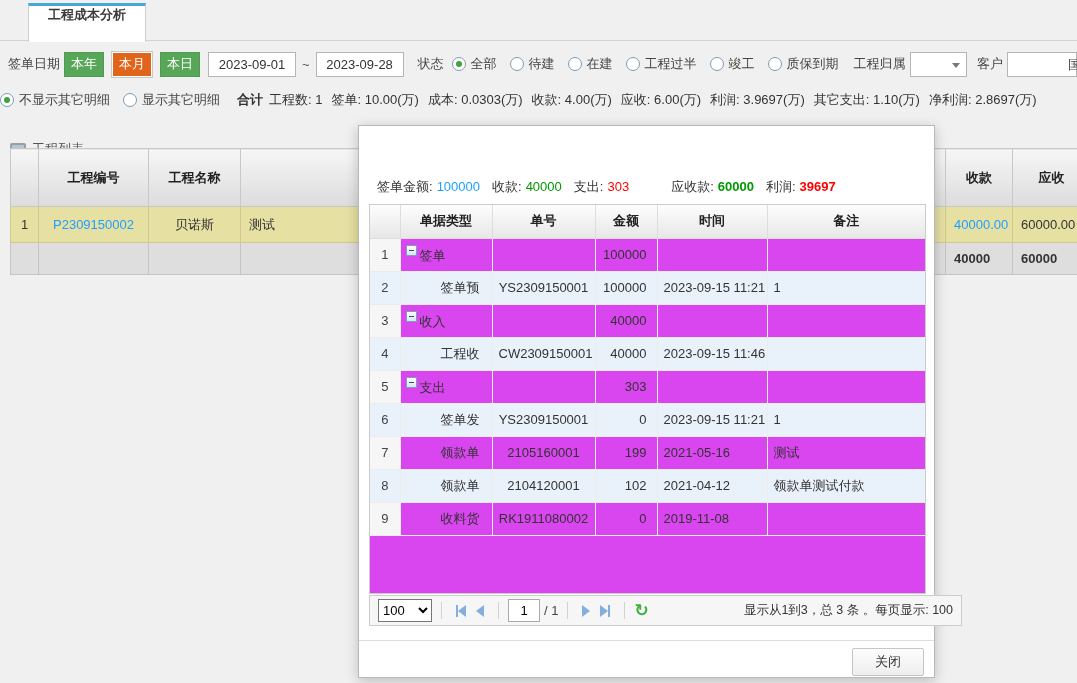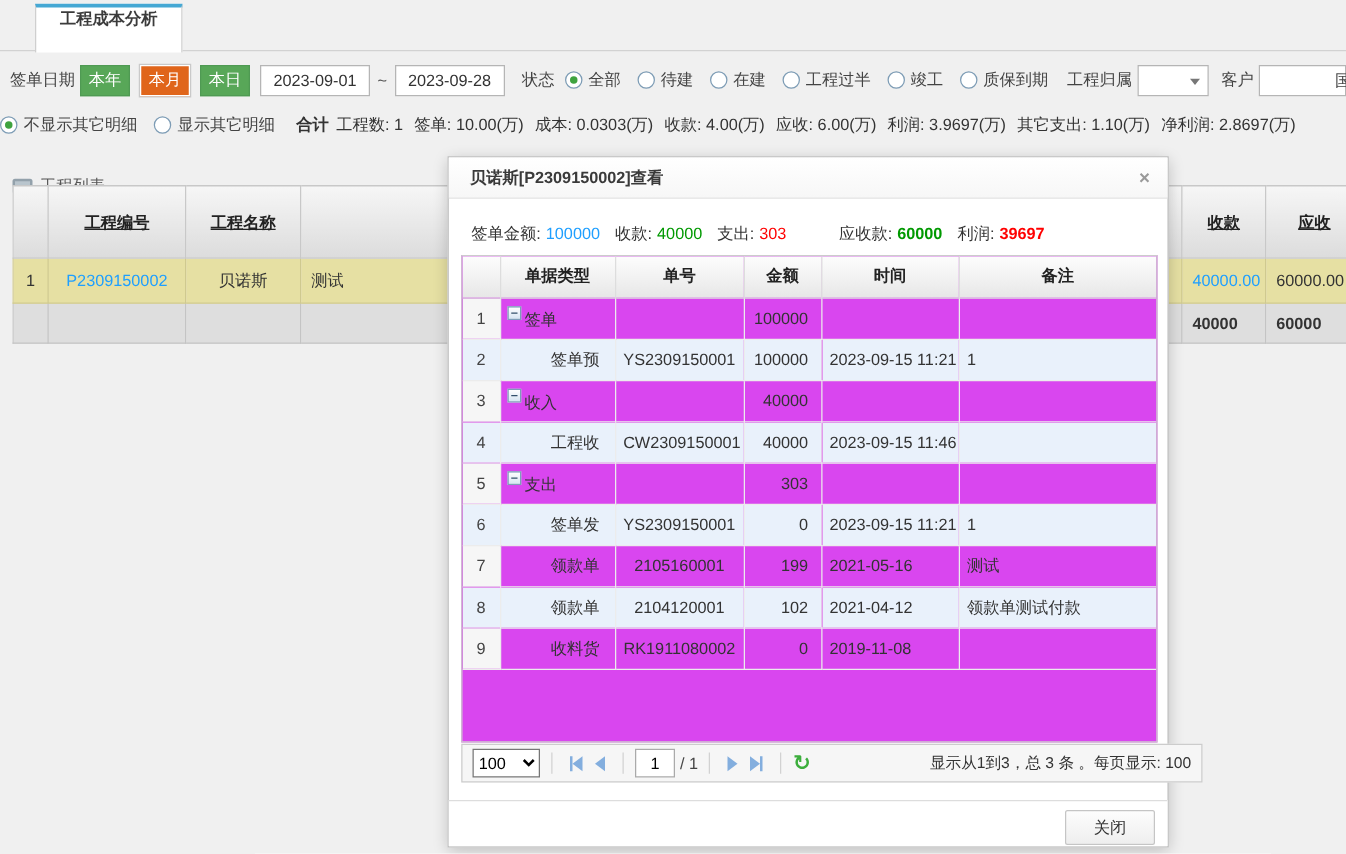--- a/index.html
+++ b/index.html
@@ -37,21 +37,21 @@
   .stat-pair{margin-right:9px;}
   .total-lbl{font-weight:bold;margin:0 6px 0 4px;}
 
   
   .section-title{position:absolute;left:10px;top:140px;display:flex;align-items:center;color:#555;}
   .monitor-icon{width:16px;height:12px;border:2px solid #93a1ab;border-radius:2px;background:#b9c5cd;position:relative;margin-right:6px;}
   .monitor-icon::after{content:"";position:absolute;left:3px;bottom:-5px;width:6px;height:3px;background:#93a1ab;}
 
   
   .main-table{position:absolute;left:10px;top:148px;width:1080px;border-collapse:collapse;table-layout:fixed;background:#fff;}
-  .main-table th{height:58px;background:linear-gradient(#f6f6f6,#dcdcdc);border:1px solid var(--border);font-weight:bold;color:#222;text-align:center;font-size:13px;text-decoration:underline;}
+  .main-table th{height:58px;background:linear-gradient(#f6f6f6,#dcdcdc);border:1px solid var(--border);font-weight:bold;color:#222;text-align:center;font-size:13px;}
   .main-table td{height:36px;border:1px solid #d6d6d6;padding:0 8px;background:#fff;}
   .main-table tr.selected-row td{background:var(--row-selected);border-color:#cfc98f;}
   .main-table tr.totals-row td{background:#dedede;border-color:#c4c4c4;height:32px;}
   .ta-c{text-align:center;} .ta-r{}
   .link{color:var(--link);cursor:pointer;}
 
   
   .modal{position:absolute;left:358px;top:125px;width:577px;height:553px;background:#fff;border:1px solid #b9b9b9;
          box-shadow:0 3px 12px rgba(0,0,0,.22);z-index:10;}
   .modal-header{position:absolute;left:0;top:0;right:0;height:33px;background:linear-gradient(#fff,#f7f7f7);border-bottom:1px solid #e2e2e2;
@@ -212,24 +212,20 @@
           <td></td>
           <td></td>
           <td></td>
         <td class="ta-r bold">40000</td>
         <td class="ta-r bold">60000</td>
       </tr>
     </tbody>
   </table>
 
   <div class="modal">
-    <div class="modal-header">
-      <span class="modal-title">贝诺斯[P2309150002]查看</span>
-      <span class="modal-close">×</span>
-    </div>
 
     <div class="modal-stats">
       <span class="mstat"><span>签单金额:</span><span class="v v-blue">100000</span></span>
       <span class="mstat"><span>收款:</span><span class="v v-green">40000</span></span>
       <span class="mstat"><span>支出:</span><span class="v v-red">303</span></span>
       <span class="mstat gap-l"><span>应收款:</span><span class="v v-green bold">60000</span></span>
       <span class="mstat"><span>利润:</span><span class="v v-red bold">39697</span></span>
     </div>
 
     <div class="modal-table-wrap">

